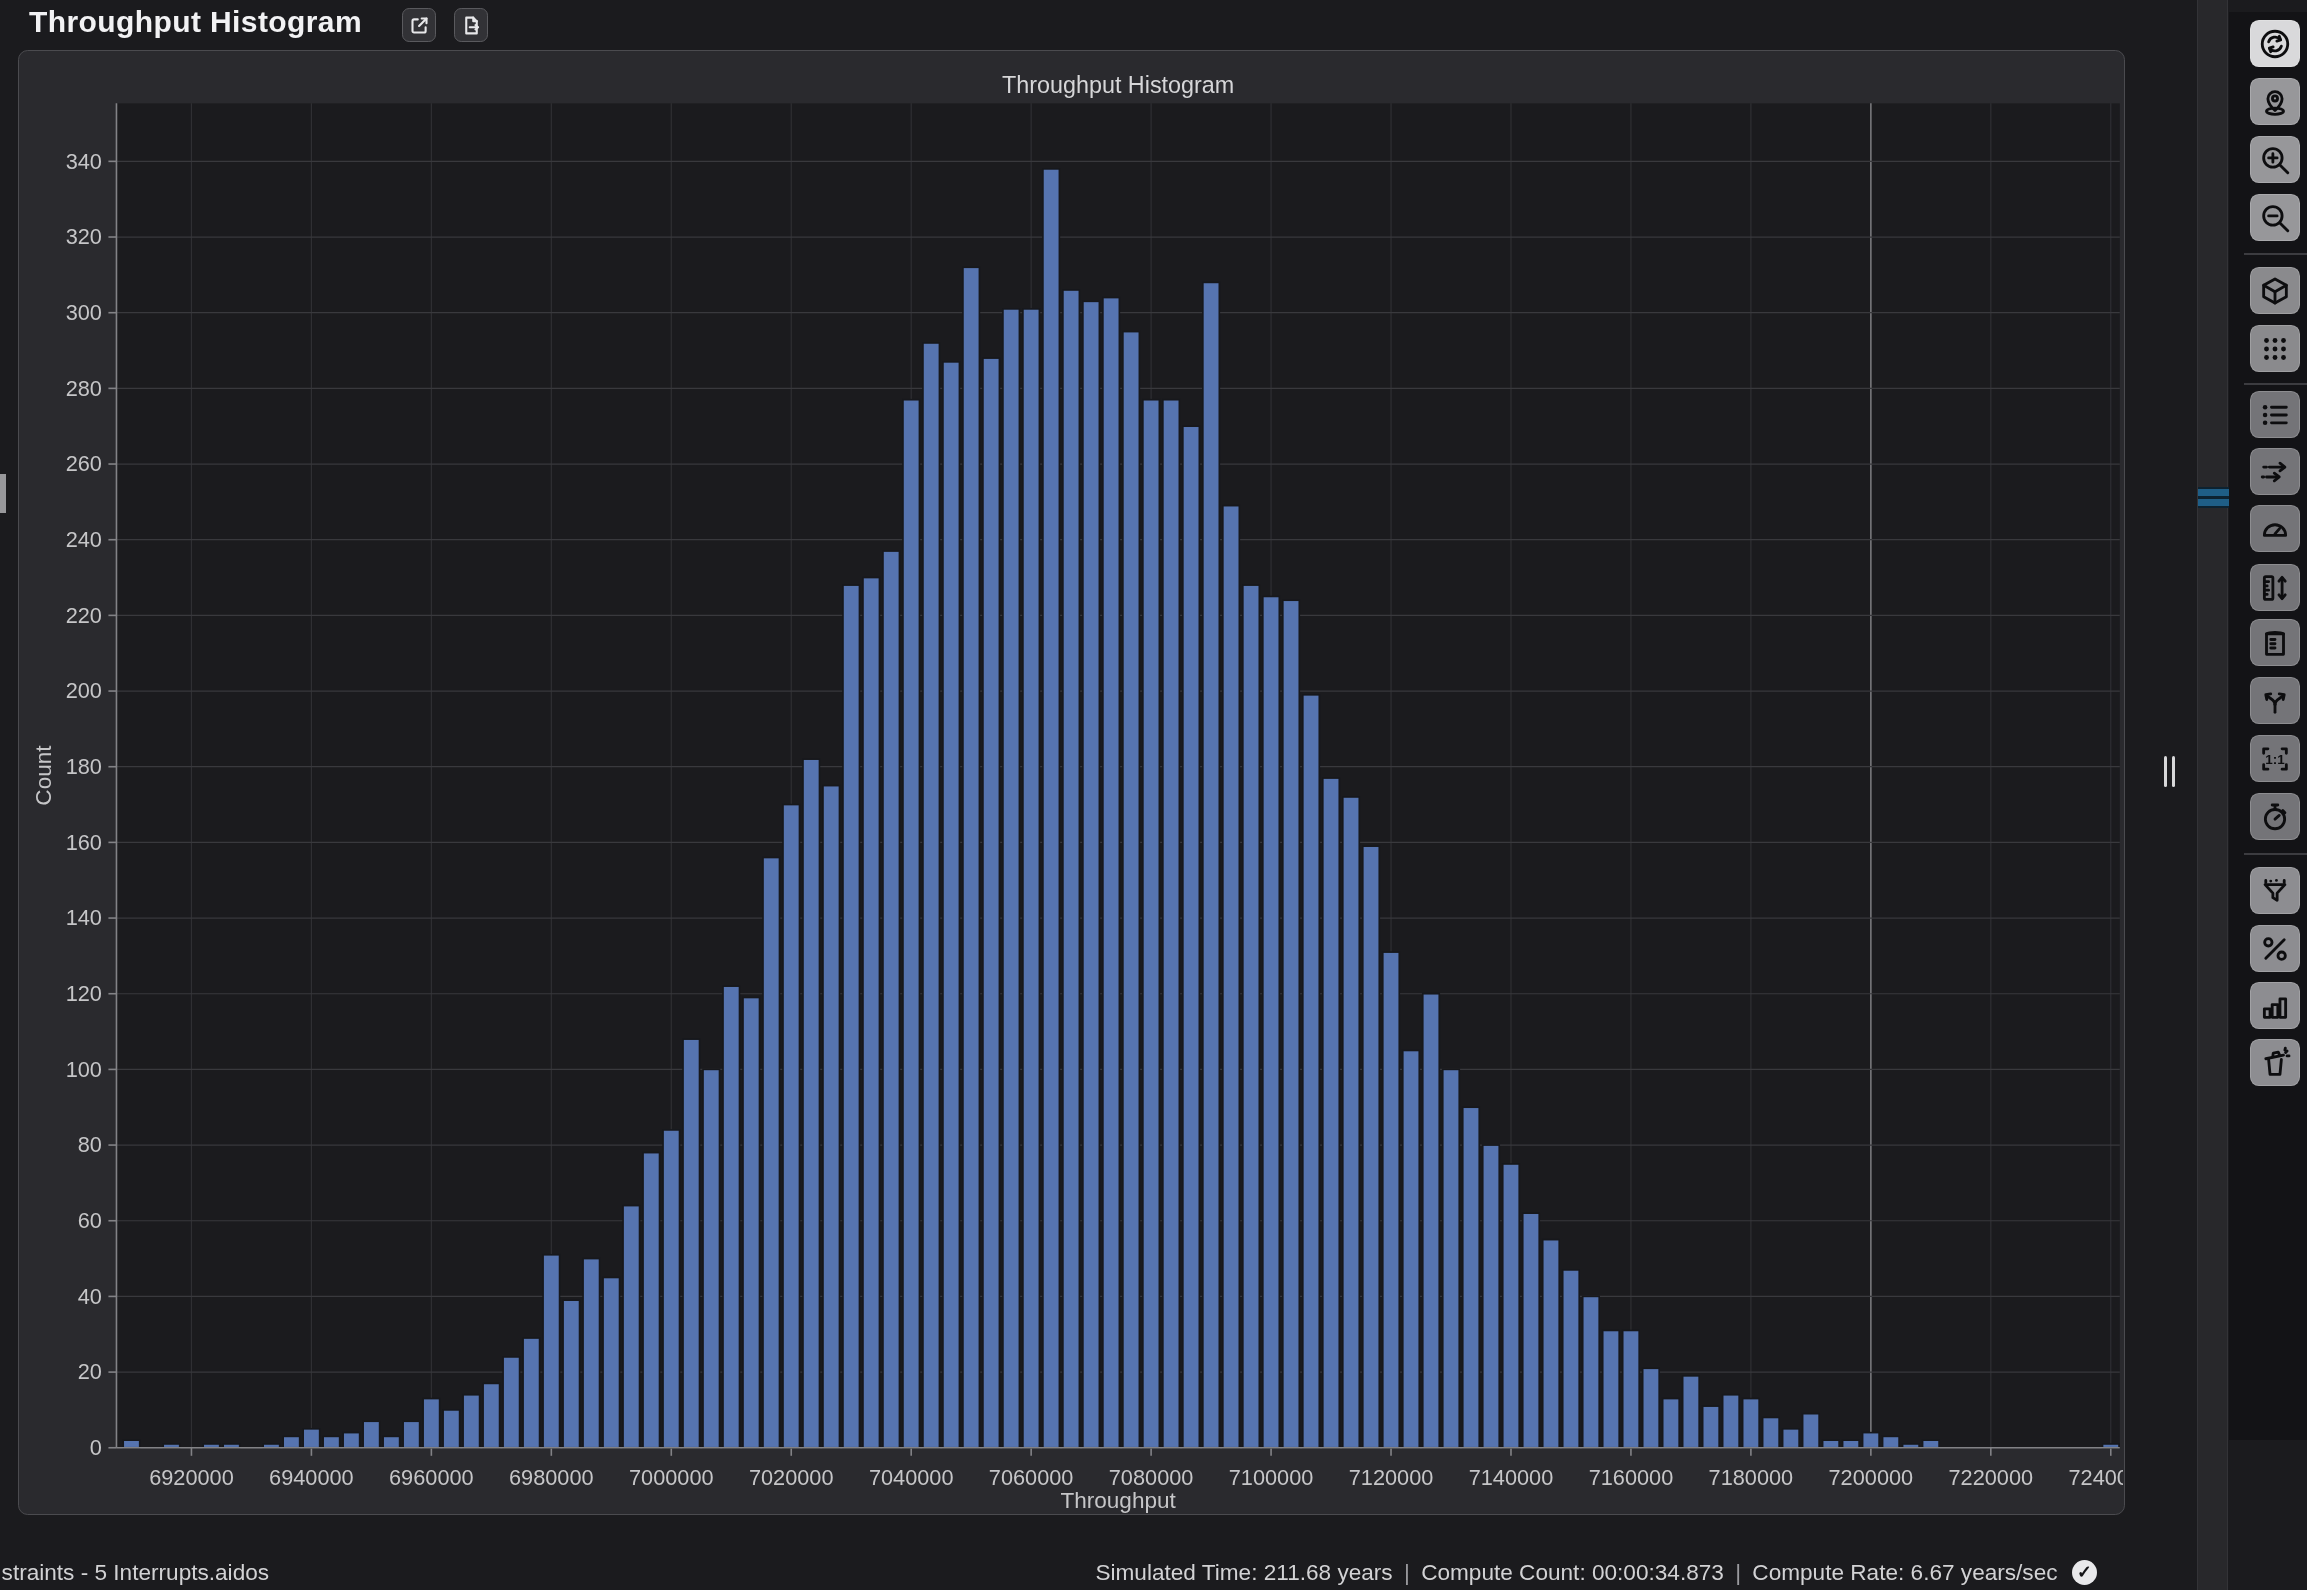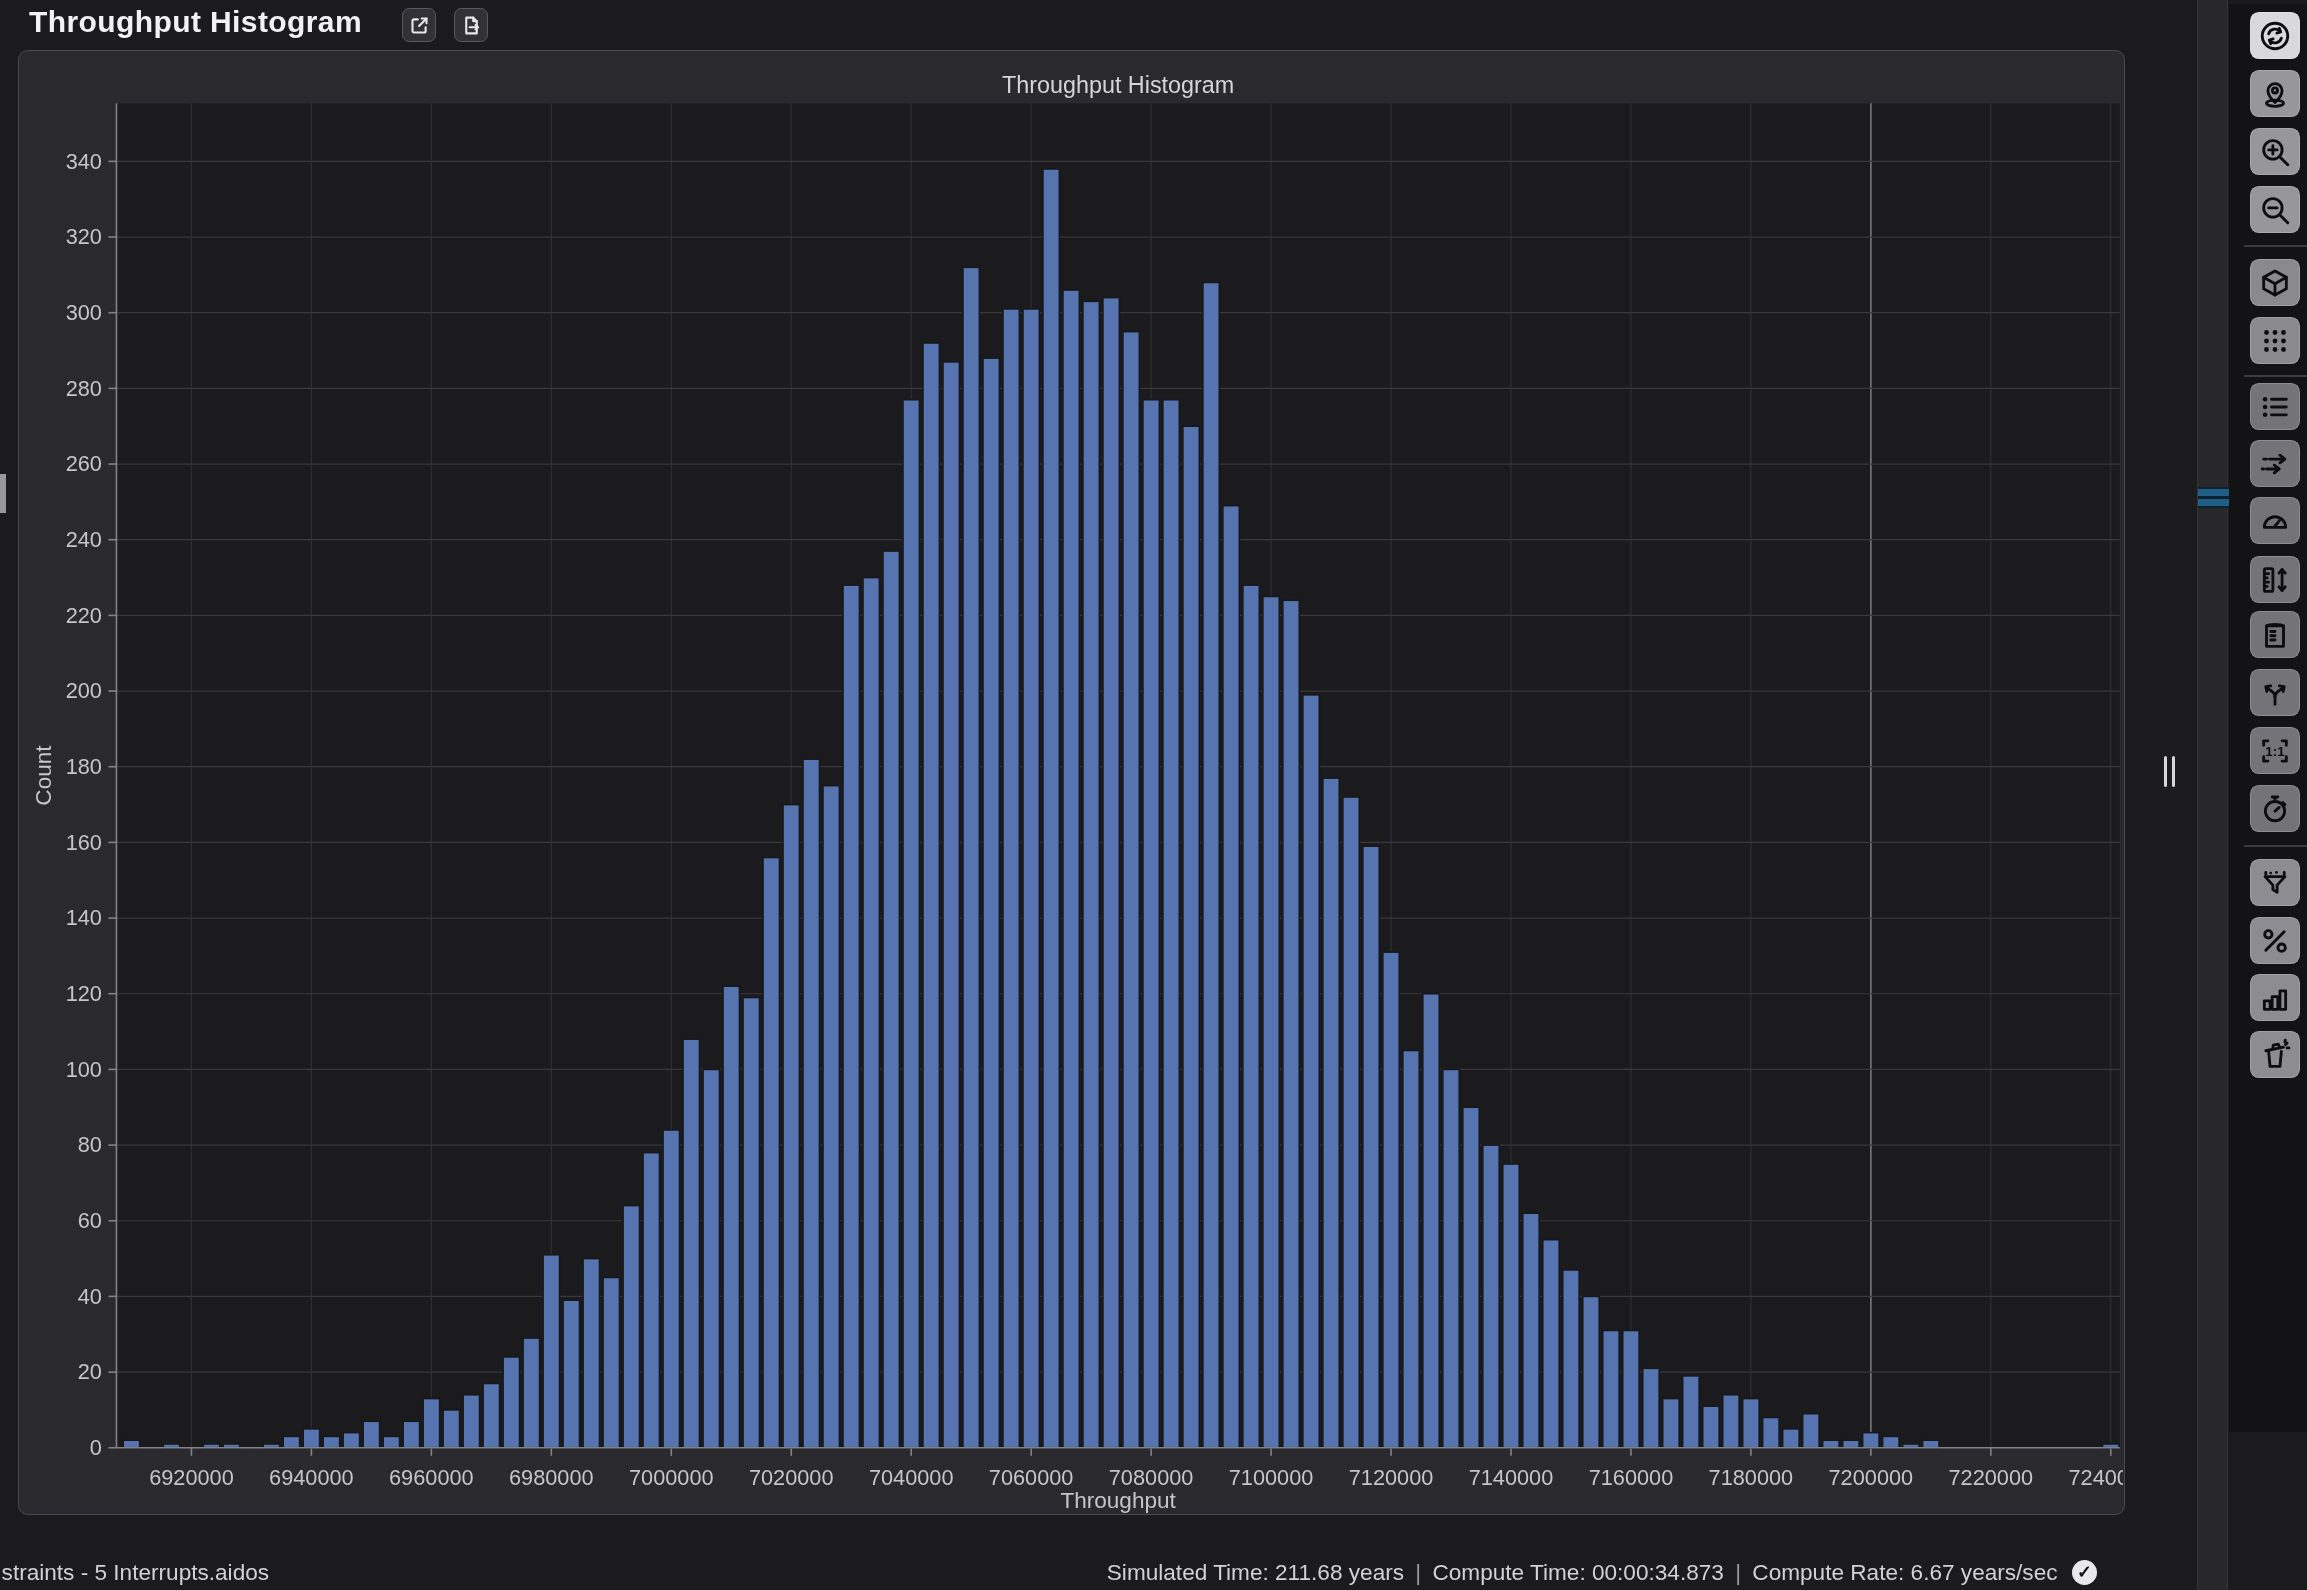--- a/index.html
+++ b/index.html
@@ -32,21 +32,21 @@
   #scroll-strip-marker { left:0; top:487px; width:31px; height:21px; background:#1f5e86;
                          border-top:2.4px solid #0d2230; border-bottom:2.4px solid #0d2230; }
   #scroll-strip-marker::after { content:""; position:absolute; left:0; top:7.2px; width:31px;
                                 height:2.4px; background:#0d2230; }
   #panel-resize-handle { left:2164px; top:756px; width:13px; height:31px; display:flex;
                          gap:4.8px; cursor:col-resize; }
   #panel-resize-handle i { display:block; width:3.2px; height:31px; background:#d8d8da;
                            border-radius:1.6px; }
 
   
-  #icon-sidebar { left:2229px; top:4px; width:78px; height:1428px; background:#131316; }
+  #icon-sidebar { left:2229px; top:12px; width:78px; height:1428px; background:#131316; }
   .side-btn { position:absolute; left:21px; width:50px; height:47px; border-radius:8.9px;
               display:flex; align-items:center; justify-content:center; cursor:pointer;
               border:0.8px solid rgba(255,255,255,0.18); }
   .side-btn svg { width:34px; height:34px; stroke:#0d0d0f; fill:none; stroke-width:2;
                   stroke-linecap:round; stroke-linejoin:round; }
   .side-sep { position:absolute; left:14.5px; width:63px; height:1.6px; background:#3c3c40; }
 
   
   #status-bar { left:0; top:1555px; width:2124px; height:35px; display:flex;
                 align-items:center; font-size:22.6px; color:#d2d2d4; }
@@ -439,19 +439,19 @@
     <div class="side-sep" style="top: 241px;"></div>
     <div class="side-sep" style="top: 371px;"></div>
     <div class="side-sep" style="top: 841px;"></div>
   </div>
 
 <div class="abs" id="status-bar">
   <span id="status-left">straints - 5 Interrupts.aidos</span>
   <span id="status-right">
     <span>Simulated Time: 211.68 years</span>
     <span class="status-pipe">|</span>
-    <span>Compute Time: 00:00:34.873</span>
+    <span>Compute Count: 00:00:34.873</span>
     <span class="status-pipe">|</span>
     <span>Compute Rate: 6.67 years/sec</span>
     <span id="status-check">✓</span>
   </span>
 </div>
 
 
 </body></html>

